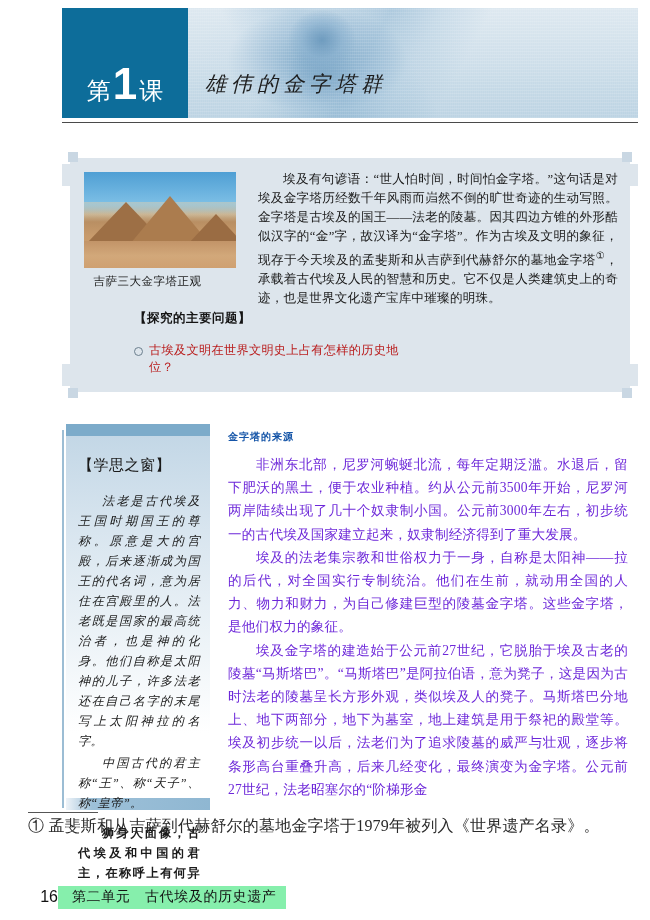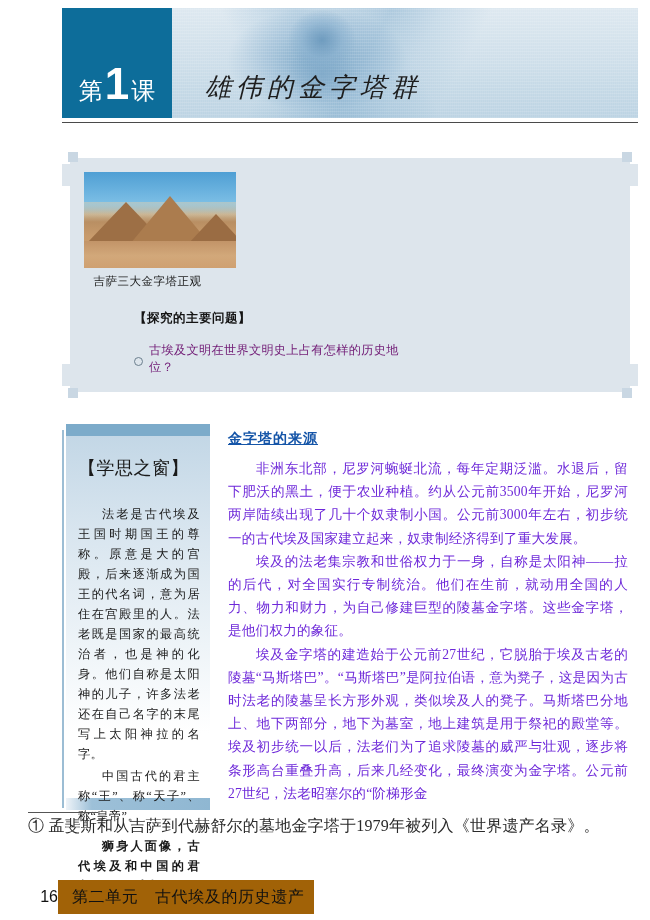--- a/index.html
+++ b/index.html
@@ -51,21 +51,21 @@
     height: 94px;
     background:
       radial-gradient(ellipse 34px 30px at 62px 30px, rgba(106,152,188,0.9) 0%, rgba(138,177,207,0.6) 60%, rgba(255,255,255,0) 100%),
       radial-gradient(ellipse 48px 40px at 62px 64px, rgba(126,168,200,0.75) 0%, rgba(255,255,255,0) 72%);
     filter: blur(0.6px);
   }
   #lesson-tag {
     position: absolute;
     left: 0;
     top: 0;
-    width: 110px;
+    width: 126px;
     height: 110px;
     background: #0d6d9a;
     color: #ffffff;
   }
   #lesson-tag-inner {
     position: absolute;
     left: 0;
     right: 0;
     bottom: 12px;
     text-align: center;
@@ -81,21 +81,21 @@
     font-size: 44px;
     font-weight: bold;
     font-family: "Liberation Sans", sans-serif;
     vertical-align: baseline;
     margin: 0 2px;
   }
   #banner-title {
     position: absolute;
     left: 143px;
     top: 62px;
-    font-size: 26px;
+    font-size: 21px;
     letter-spacing: 5px;
     color: #1d1d1d;
     font-family: "Liberation Serif", serif;
     font-style: italic;
     white-space: nowrap;
   }
   #header-rule {
     position: absolute;
     left: 62px;
     top: 122px;
@@ -225,25 +225,25 @@
   .box-heading {
     font-family: "Liberation Sans", sans-serif;
     font-weight: bold;
     font-size: 12.5px;
     color: #141414;
     letter-spacing: 0.5px;
     margin-bottom: 15px;
   }
   .bullet-row {
     display: flex;
-    align-items: center;
+    align-items: flex-start;
     font-size: 12.2px;
     line-height: 17px;
     margin-bottom: 2px;
-    color: #701a75;
+    color: #b91c1c;
   }
   .bullet-dot {
     flex: 0 0 auto;
     width: 7px;
     height: 7px;
     border: 1px solid #6b7f8e;
     border-radius: 50%;
     margin: 5px 6px 0 0;
   }
   .bullet-text { flex: 1 1 auto; letter-spacing: 0.3px; }
@@ -281,32 +281,33 @@
     background: #9cbdd4;
   }
   #sidebar-content {
     position: absolute;
     left: 16px;
     top: 32px;
     width: 122px;
     color: #1a1a1a;
   }
   #sidebar-title {
-    font-size: 18px;
+    font-size: 15px;
     font-family: "Liberation Serif", serif;
-    margin-bottom: 24px;
+    margin-bottom: 16px;
     letter-spacing: 0.5px;
   }
   .sidebar-para {
     font-size: 12.2px;
     line-height: 20px;
     text-indent: 24px;
     text-align: justify;
     letter-spacing: 0.4px;
     margin: 0 0 2px 0;
+    font-style: italic;
   }
   #sidebar-task {
     font-family: "Liberation Sans", sans-serif;
     font-weight: bold;
     font-size: 12.2px;
     line-height: 20px;
     text-indent: 24px;
     text-align: justify;
     letter-spacing: 0.3px;
     margin-top: 10px;
@@ -315,25 +316,24 @@
   
   #main-col {
     position: absolute;
     left: 228px;
     top: 430px;
     width: 400px;
   }
   #section-heading {
     font-family: "Liberation Sans", sans-serif;
     font-weight: bold;
-    font-size: 14px;
+    font-size: 10px;
     color: #1555a8;
     letter-spacing: 1px;
     margin-bottom: 9px;
-    text-decoration: underline;
   }
   .main-para {
     font-size: 13.6px;
     line-height: 23.2px;
     text-indent: 28px;
     text-align: justify;
     letter-spacing: 0.2px;
     margin: 0;
     color: #6d28d9;
   }
@@ -368,27 +368,27 @@
     align-items: center;
   }
   #page-number {
     font-family: "Liberation Sans", sans-serif;
     font-size: 16px;
     color: #111;
     width: 30px;
     text-align: right;
   }
   #footer-band {
-    background: #a16207;
-    height: 34px;
+    background: #86efac;
+    height: 23px;
     display: flex;
     align-items: center;
     padding: 0 10px 0 14px;
     font-family: "Liberation Sans", sans-serif;
-    font-size: 16px;
+    font-size: 14px;
     letter-spacing: 0.6px;
     color: #111;
   }
 </style>
 </head>
 <body>
 
 <div id="header-banner">
   <div id="banner-bg"></div>
   <div id="banner-sphinx"></div>
@@ -417,20 +417,21 @@
     <div id="intro-photo">
       <div id="photo-haze"></div>
       <div class="pyr" id="pyr-left"></div>
       <div class="pyr" id="pyr-mid"></div>
       <div class="pyr" id="pyr-right"></div>
       <div id="photo-sand"></div>
     </div>
     <div id="intro-caption">吉萨三大金字塔正观</div>
   </div>
 
+  <div id="intro-text"><span>埃及有句谚语：“世人怕时间，时间怕金字塔。”这句话是对埃及金字塔历经数千年风雨而岿然不倒的旷世奇迹的生动写照。金字塔是古埃及的国王——法老的陵墓。因其四边方锥的外形酷似汉字的“金”字，故汉译为“金字塔”。作为古埃及文明的象征，现存于今天埃及的孟斐斯和从吉萨到代赫舒尔的墓地金字塔</span><span class="fn-mark">①</span><span>，承载着古代埃及人民的智慧和历史。它不仅是人类建筑史上的奇迹，也是世界文化遗产宝库中璀璨的明珠。</span></div>
 
   <div id="box-questions">
     <div class="box-heading">【探究的主要问题】</div>
     <div class="bullet-row">
       <span class="bullet-dot"></span>
       <span class="bullet-text">古埃及文明在世界文明史上占有怎样的历史地位？</span>
     </div>
   </div>
 
 </div>

